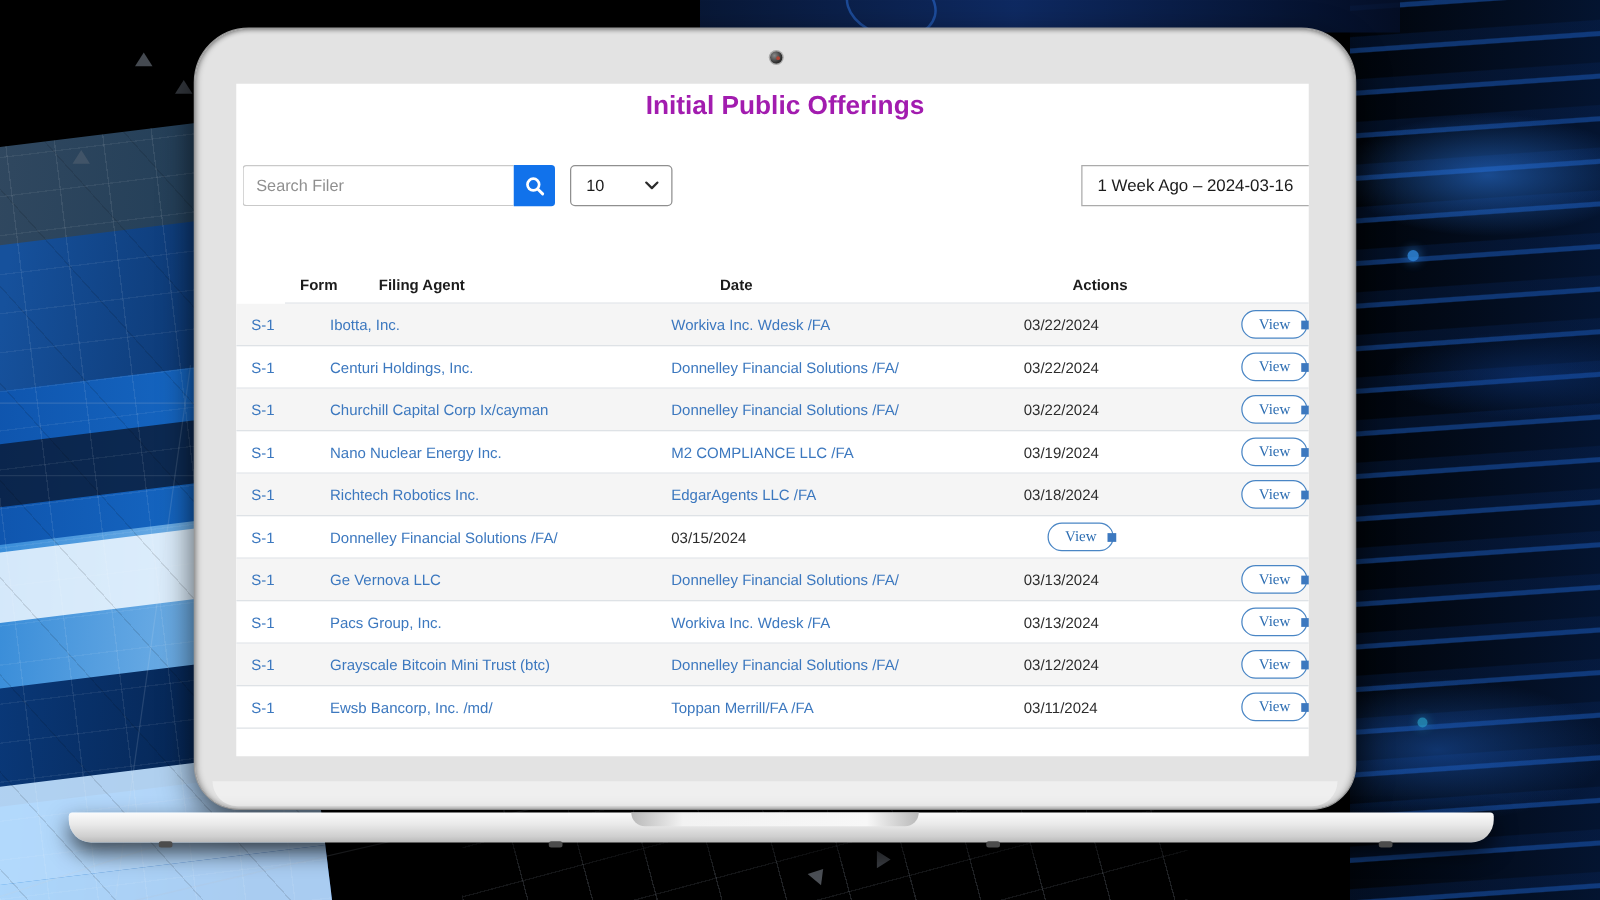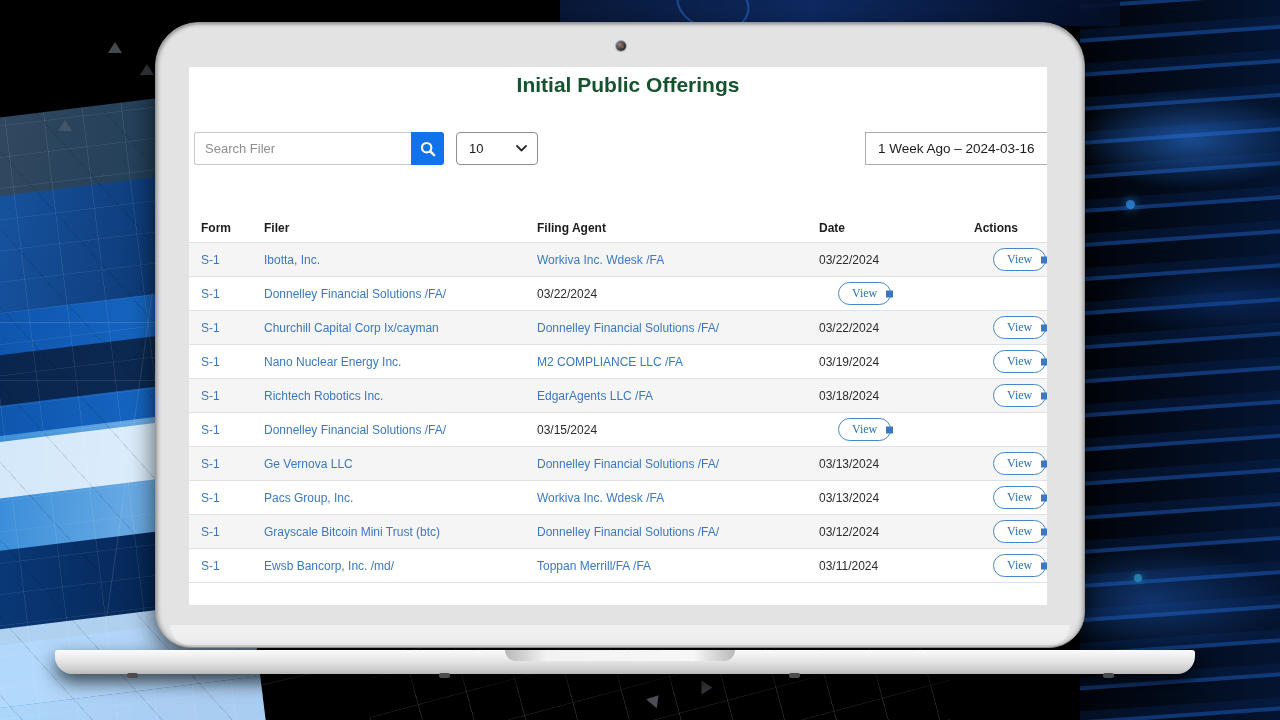--- a/index.html
+++ b/index.html
@@ -114,21 +114,21 @@
   .f1 { left:72px; } .f2 { left:384px; } .f3 { left:734px; } .f4 { left:1048px; }
 
   
   .screen-content {
     position:absolute; left:33px; top:44px; width:858px; height:538px;
     background:#fff; overflow:hidden;
   }
   .page-title {
     position:absolute; left:0; top:6px; width:100%; text-align:center;
     transform:translateX(10px);
-    font-size:21px; font-weight:bold; color:#14532d;
+    font-size:21px; font-weight:bold; color:#a21caf;
   }
 
   
   .search-group { position:absolute; left:5px; top:65px; display:flex; }
   .search-input {
     width:217px; height:33px; border:1px solid #c9c9c9; border-right:none;
     border-radius:3px 0 0 3px; padding:0 10px; font-size:13px; color:#333; outline:none;
     font-family:"Liberation Sans", sans-serif;
   }
   .search-input::placeholder { color:#8f8f8f; }
@@ -147,21 +147,21 @@
     border:1px solid #ababab; background:#fff; display:flex; align-items:center;
     padding-left:12px; font-size:13.5px; color:#1b1b1b; cursor:pointer; white-space:nowrap;
   }
 
   
   .ipo-table { position:absolute; left:0; top:146px; width:858px; font-size:12px; }
   .thead, .trow {
     display:grid; grid-template-columns:63px 273px 282px 155px 1fr;
     padding-left:12px; align-items:center;
   }
-  .thead { height:30px; border-bottom:1px solid #dee2e6; font-weight:bold; color:#1c1c1c; }
+  .thead { height:30px; border-bottom:1px solid #dee2e6; font-weight:bold; color:#1c1c1c;margin-left:39px; }
   .trow  { height:34px; border-bottom:1px solid #dee2e6; }
   .trow:nth-child(odd) { background:#f5f5f5; }
   .trow a { color:#3c78bf; text-decoration:none; cursor:pointer; }
   .cell-date { color:#2b2b2b; }
   .cell-actions { position:relative; height:100%; display:flex; align-items:center; }
   .view-btn {
     margin-left:19px; padding:3px 13px; font-size:12px; color:#2f6fb3;
     background:#fff; border:1px solid #4a86c5; border-radius:12px; cursor:pointer;
     font-family:Liberation Serif, serif; line-height:1.2;
   }
@@ -234,39 +234,39 @@
       </span>
     </div>
 
     <div class="date-range">
       <span>1 Week Ago – 2024-03-16</span>
     </div>
 
     <div class="ipo-table">
       <div class="thead">
         <span>Form</span>
-        <span>Filer</span>
         <span>Filing Agent</span>
         <span>Date</span>
         <span>Actions</span>
       </div>
       <div class="tbody">
   <div class="trow">
     <span class="cell-form"><a class="form-link">S-1</a></span>
     <span class="cell-filer"><a class="filer-link">Ibotta, Inc.</a></span>
     <span class="cell-agent"><a class="agent-link">Workiva Inc. Wdesk /FA</a></span>
     <span class="cell-date">03/22/2024</span>
     <span class="cell-actions">
       <button class="view-btn">View</button>
       <span class="more-dot"></span>
     </span>
   </div>
 
   <div class="trow">
     <span class="cell-form"><a class="form-link">S-1</a></span>
+    <span class="cell-filer"><a class="filer-link">Centuri Holdings, Inc.</a></span>
     <span class="cell-agent"><a class="agent-link">Donnelley Financial Solutions /FA/</a></span>
     <span class="cell-date">03/22/2024</span>
     <span class="cell-actions">
       <button class="view-btn">View</button>
       <span class="more-dot"></span>
     </span>
   </div>
 
   <div class="trow">
     <span class="cell-form"><a class="form-link">S-1</a></span>

